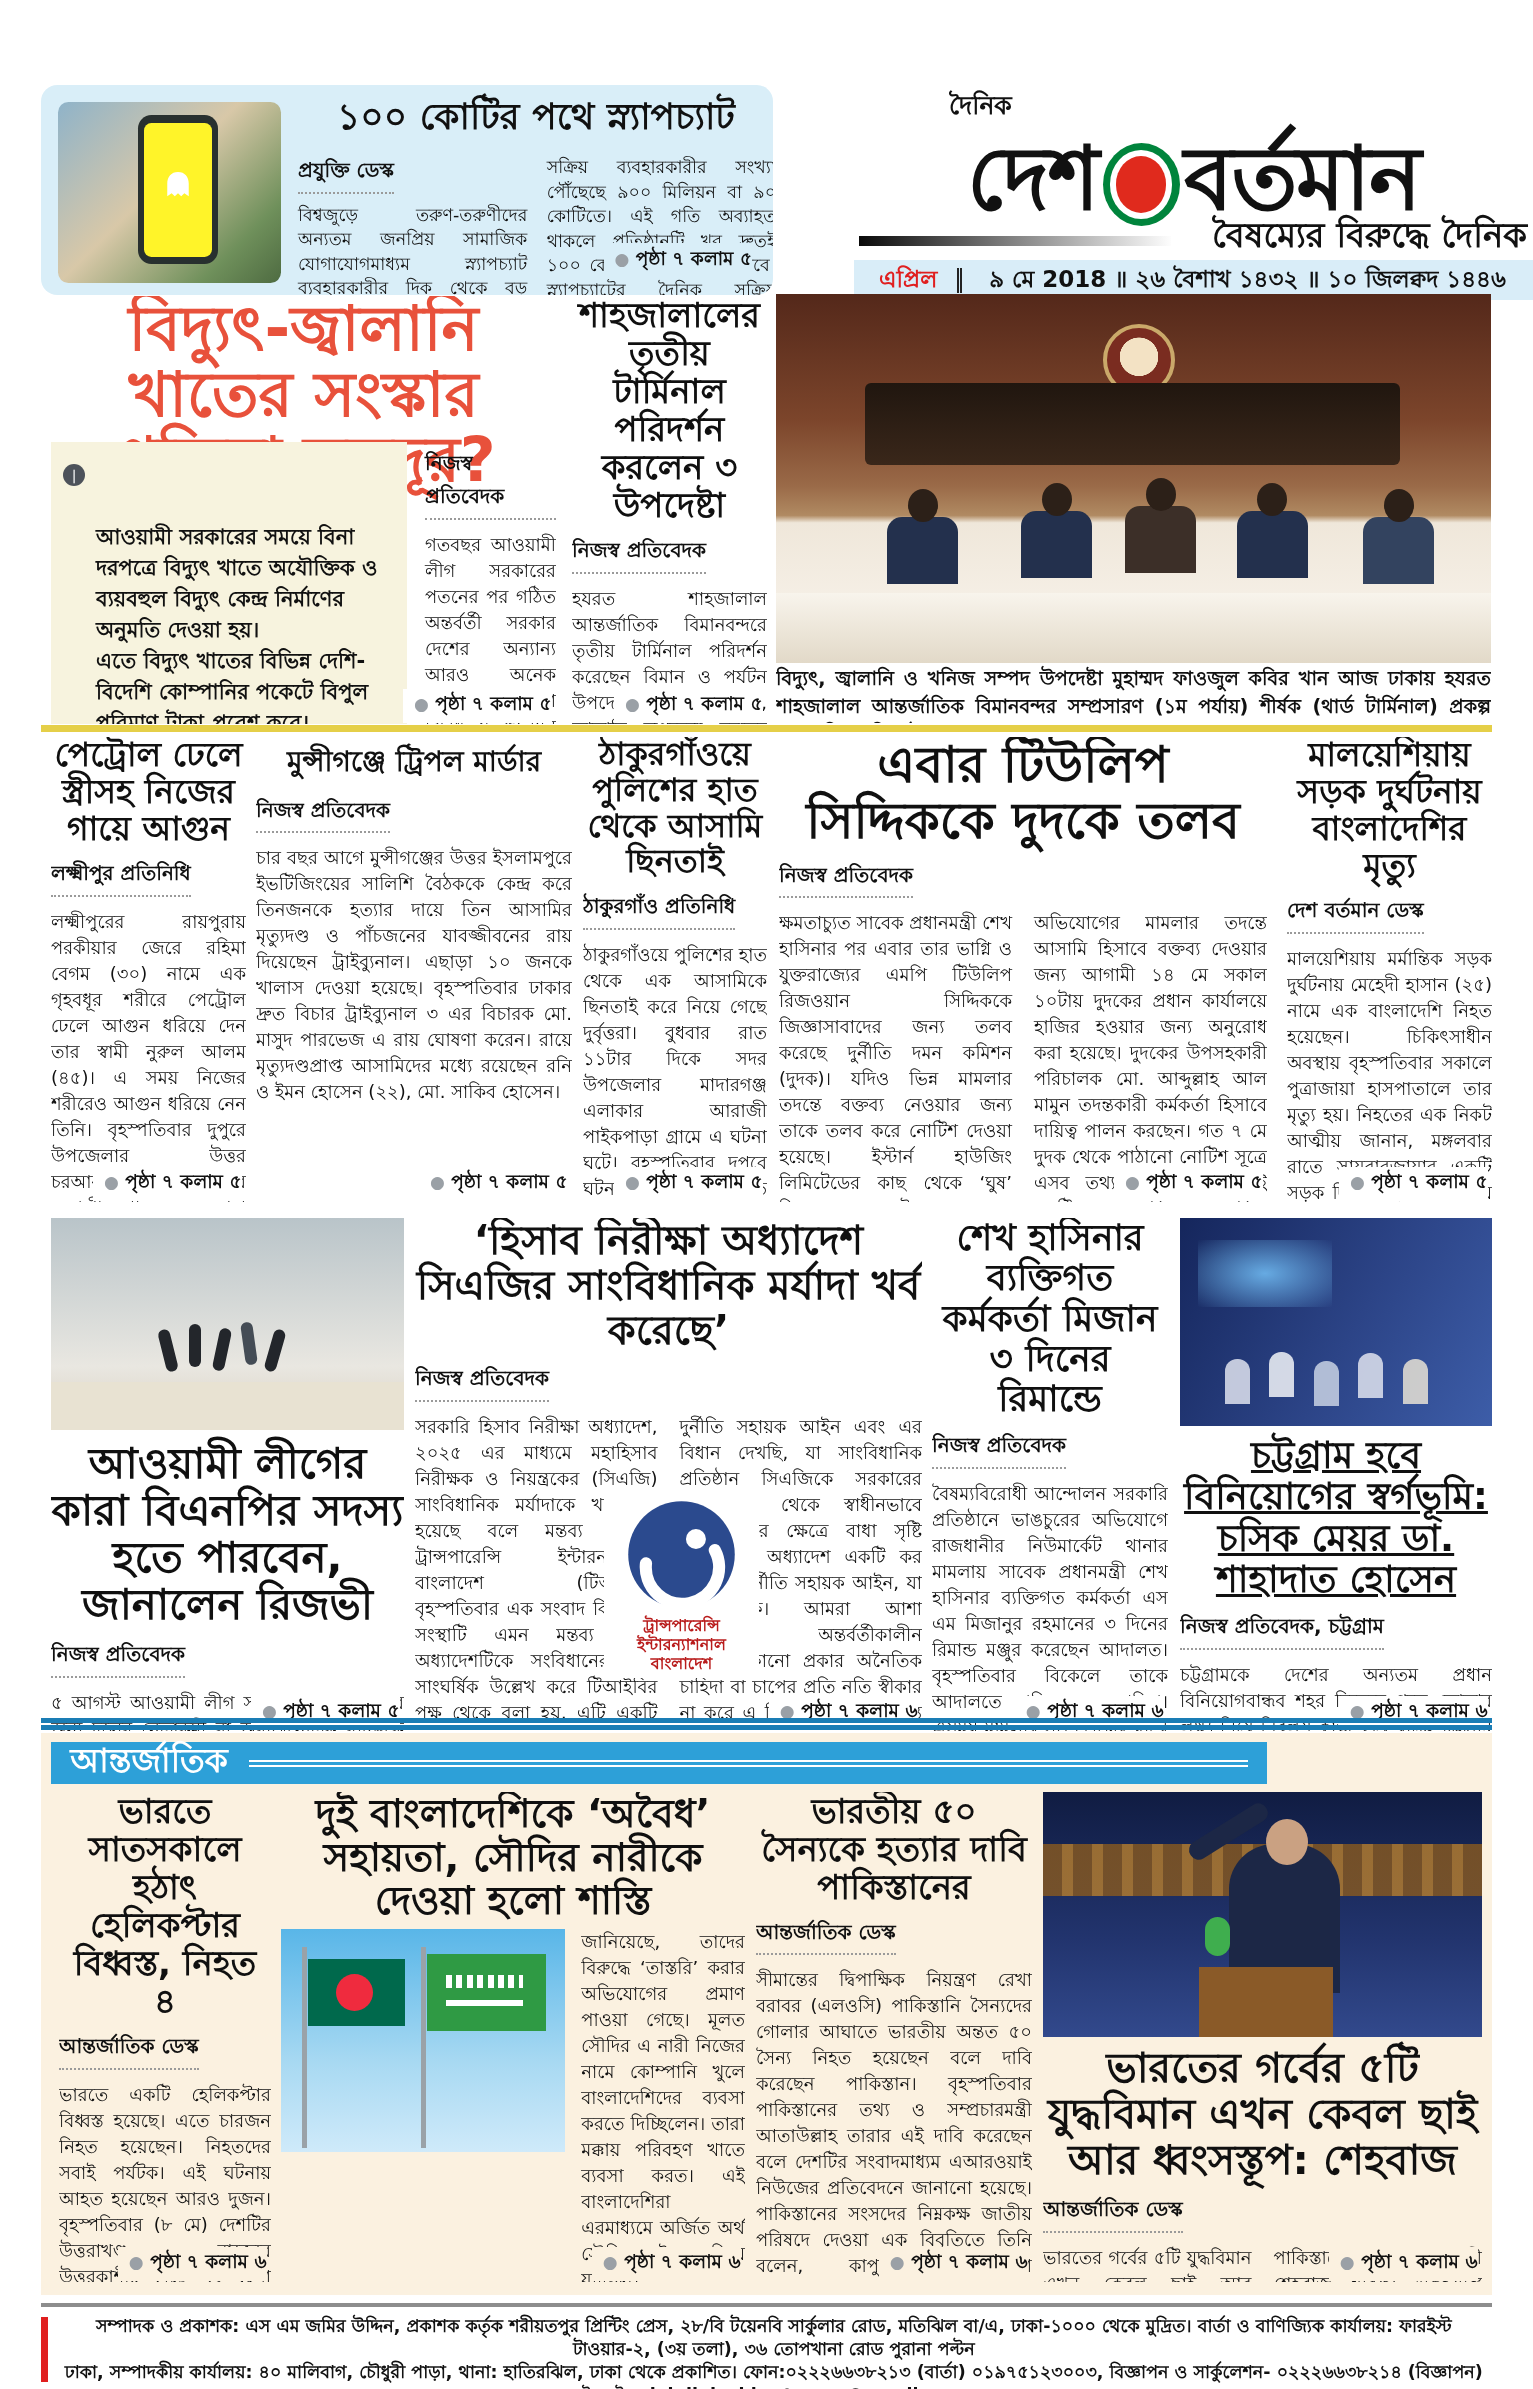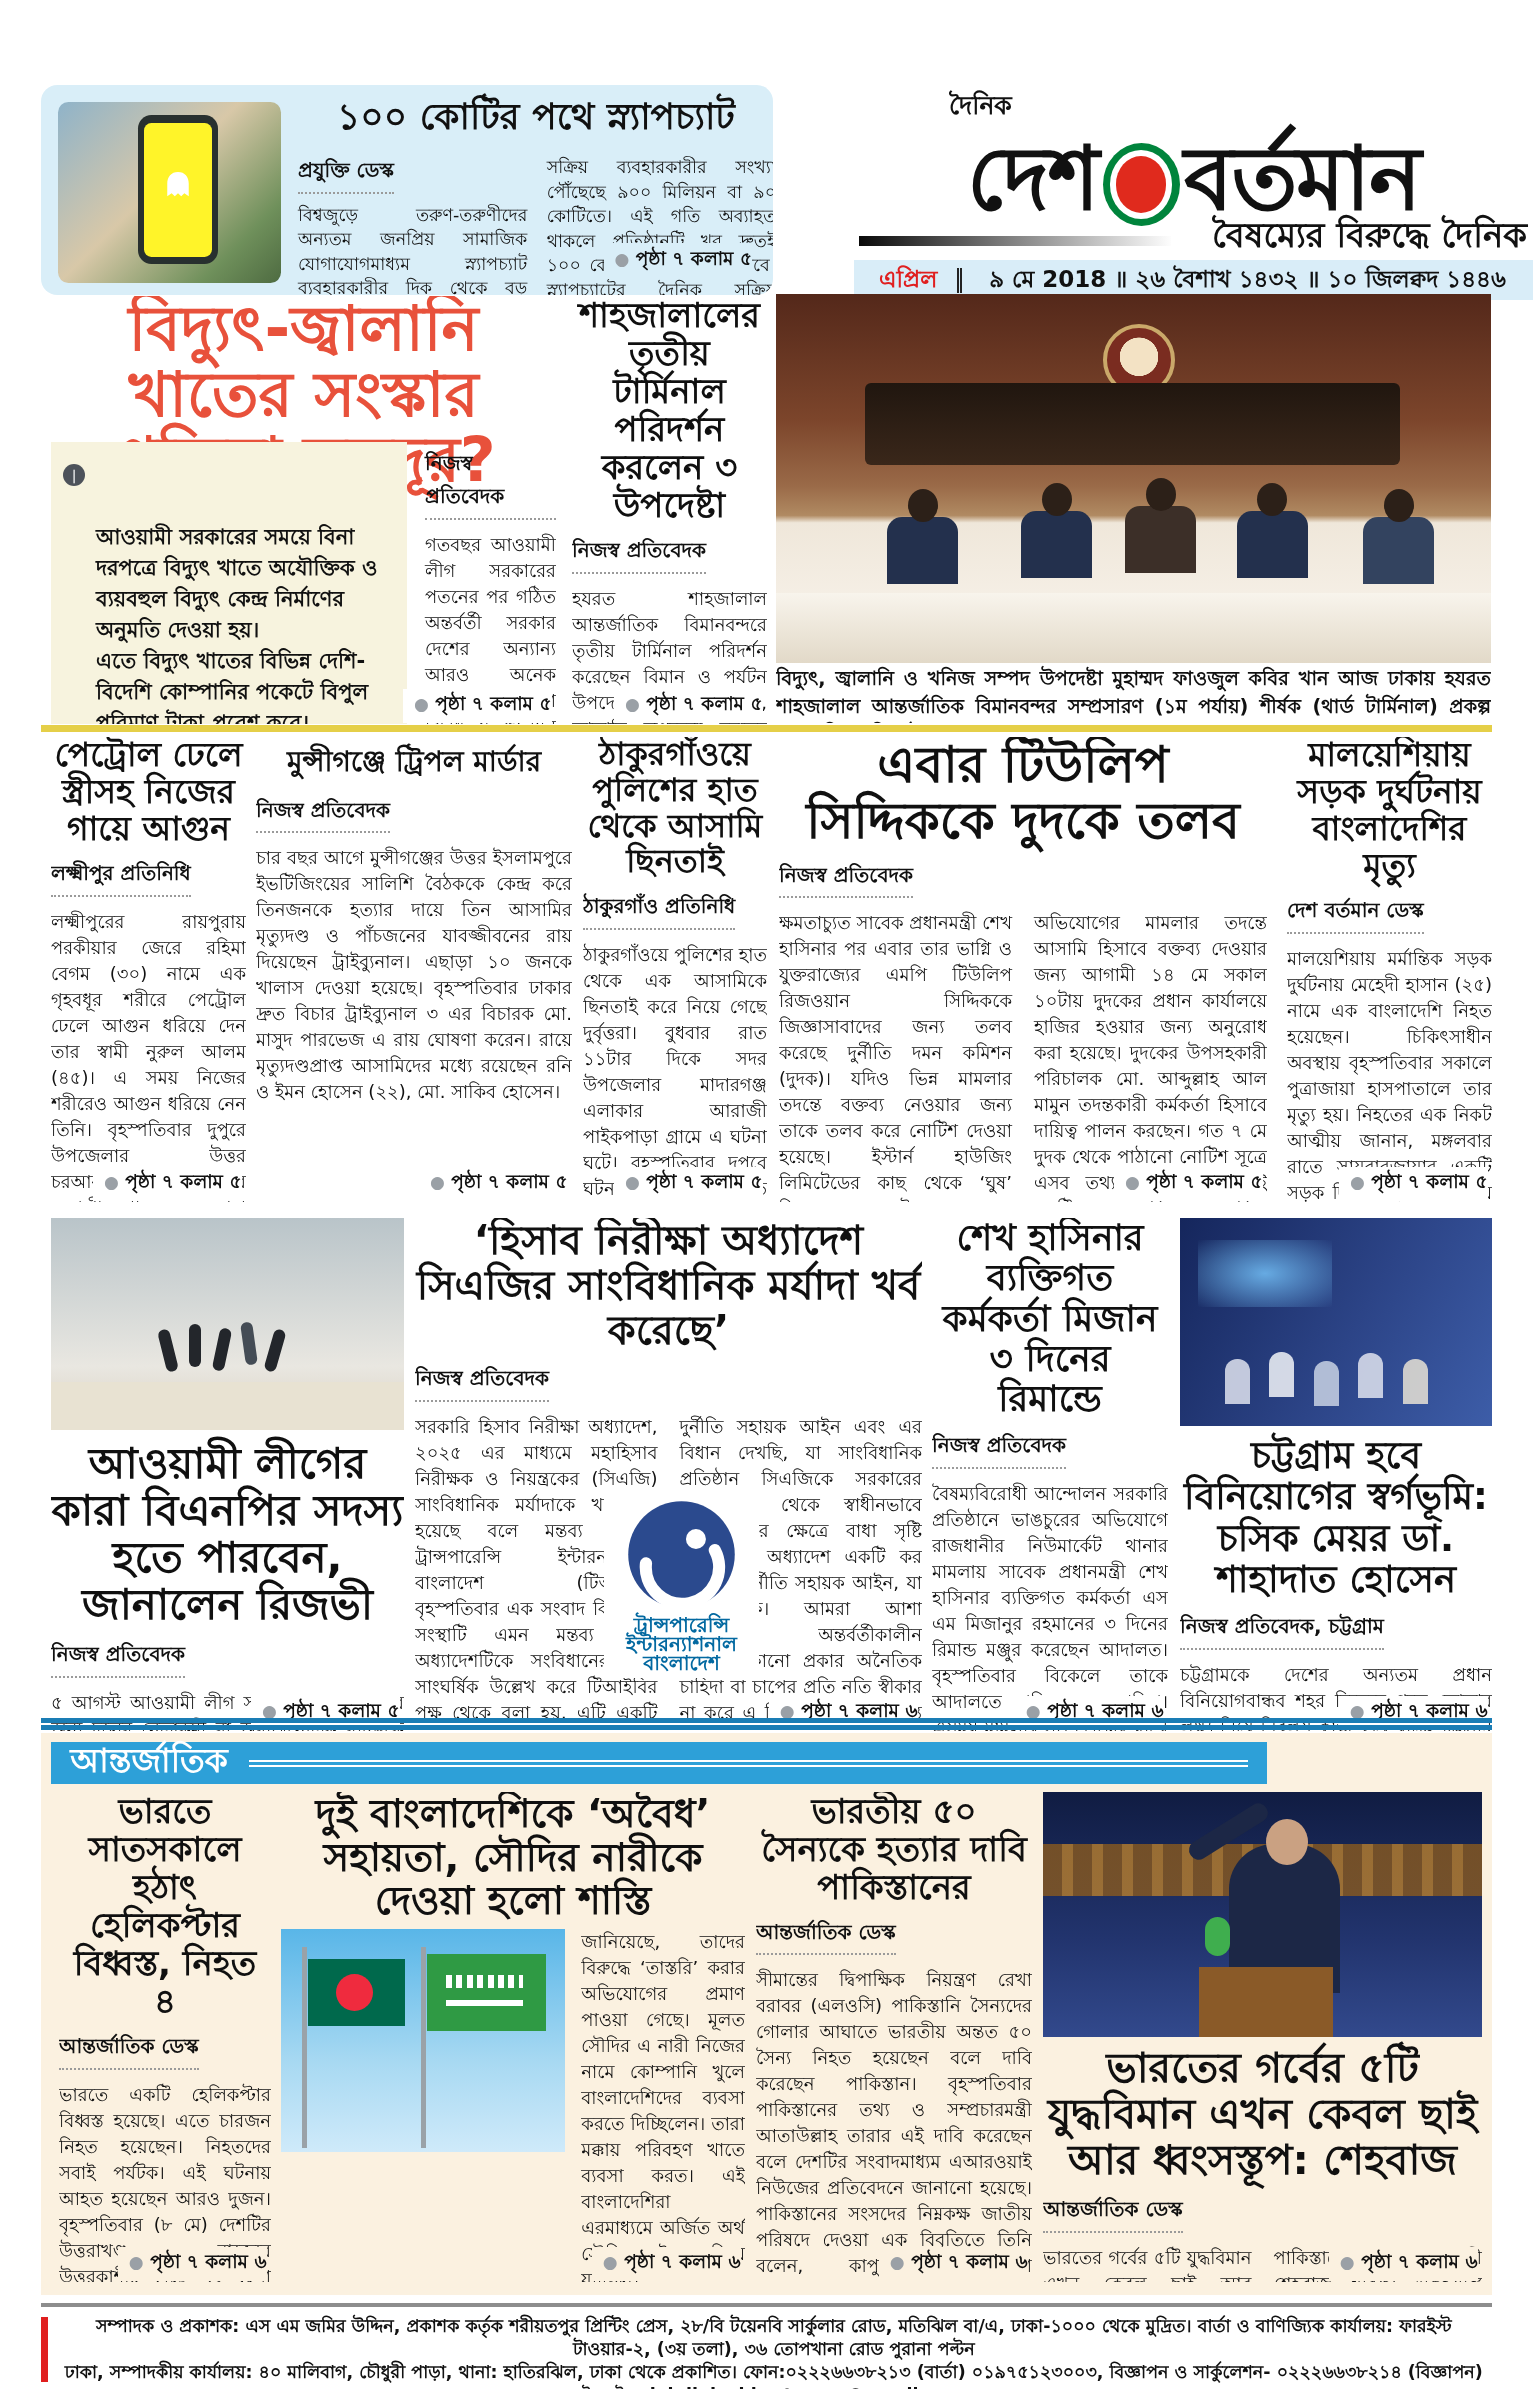--- a/index.html
+++ b/index.html
@@ -95,29 +95,29 @@
   #rizvi{left:51px;top:1218px;width:353px;height:513px;}
   #rizvi .ph{width:353px;height:212px;background:linear-gradient(#b9c4c9,#e9e7e1 70%,#d9cfc0);}
   #rizvi .mic{position:absolute;width:12px;height:43px;background:#23262b;border-radius:6px;}
   #rizvi .desk{position:absolute;left:0;bottom:0;width:100%;height:48px;background:#e8e2d2;}
   #rizvi h2{font-size:42px;margin-top:10.4px;}
   #cag{left:415px;top:1218px;width:507px;height:513px;}
   #cag h2{font-size:40px;}
   #cag .cols2{height:319px;}
   #cag .tib{position:absolute;left:189px;top:276px;width:149px;text-align:center;background:#fff;
             padding:4.5px 3px;}
-  #cag .tib .cap{color:#0369a1;font-weight:800;font-size:20px;line-height:19.3px;margin-top:3px;}
+  #cag .tib .cap{color:#b91c1c;font-weight:800;font-size:16px;line-height:19.3px;margin-top:3px;}
   #mizan{left:932px;top:1218px;width:236px;height:513px;}
   #mizan h2{font-size:36px;}
   #chattogram{left:1180px;top:1218px;width:312px;height:513px;}
   #chattogram .ph{width:312px;height:208px;background:linear-gradient(120deg,#15265c,#2c4487 55%,#3d5da8);}
   #chattogram .glow{position:absolute;left:18px;top:22px;width:134px;height:67px;
       background:radial-gradient(rgba(120,200,255,.8),rgba(30,60,130,0));}
   #chattogram .p{position:absolute;width:25px;height:45px;border-radius:12px 12px 0 0;background:#dfe3ee;opacity:.85;}
-  #chattogram h2{font-size:37px;margin-top:9px;}
+  #chattogram h2{font-size:37px;margin-top:9px;text-decoration:underline;}
   
   .blue-rule{position:absolute;left:41px;width:1451px;height:4.5px;background:#1a7db5;}
   #intlbg{position:absolute;left:41px;top:1733px;width:1451px;height:562px;background:#fbf1e0;}
   #intlbanner{position:absolute;left:51px;top:1742px;width:1216px;height:42px;background:#2da0d8;
      display:flex;align-items:center;padding:0 19.3px;box-sizing:border-box;}
   #intlbanner .t{color:#fff;font-weight:800;font-size:33px;}
   #intlbanner .line{flex:1;border-top:7.4px double #fff;margin-left:21px;}
   #heli{left:59px;top:1792px;width:212px;height:490px;background:transparent;}
   #heli h2{font-size:34px;}
   #saudi{left:281px;top:1792px;width:464px;height:490px;background:transparent;}

